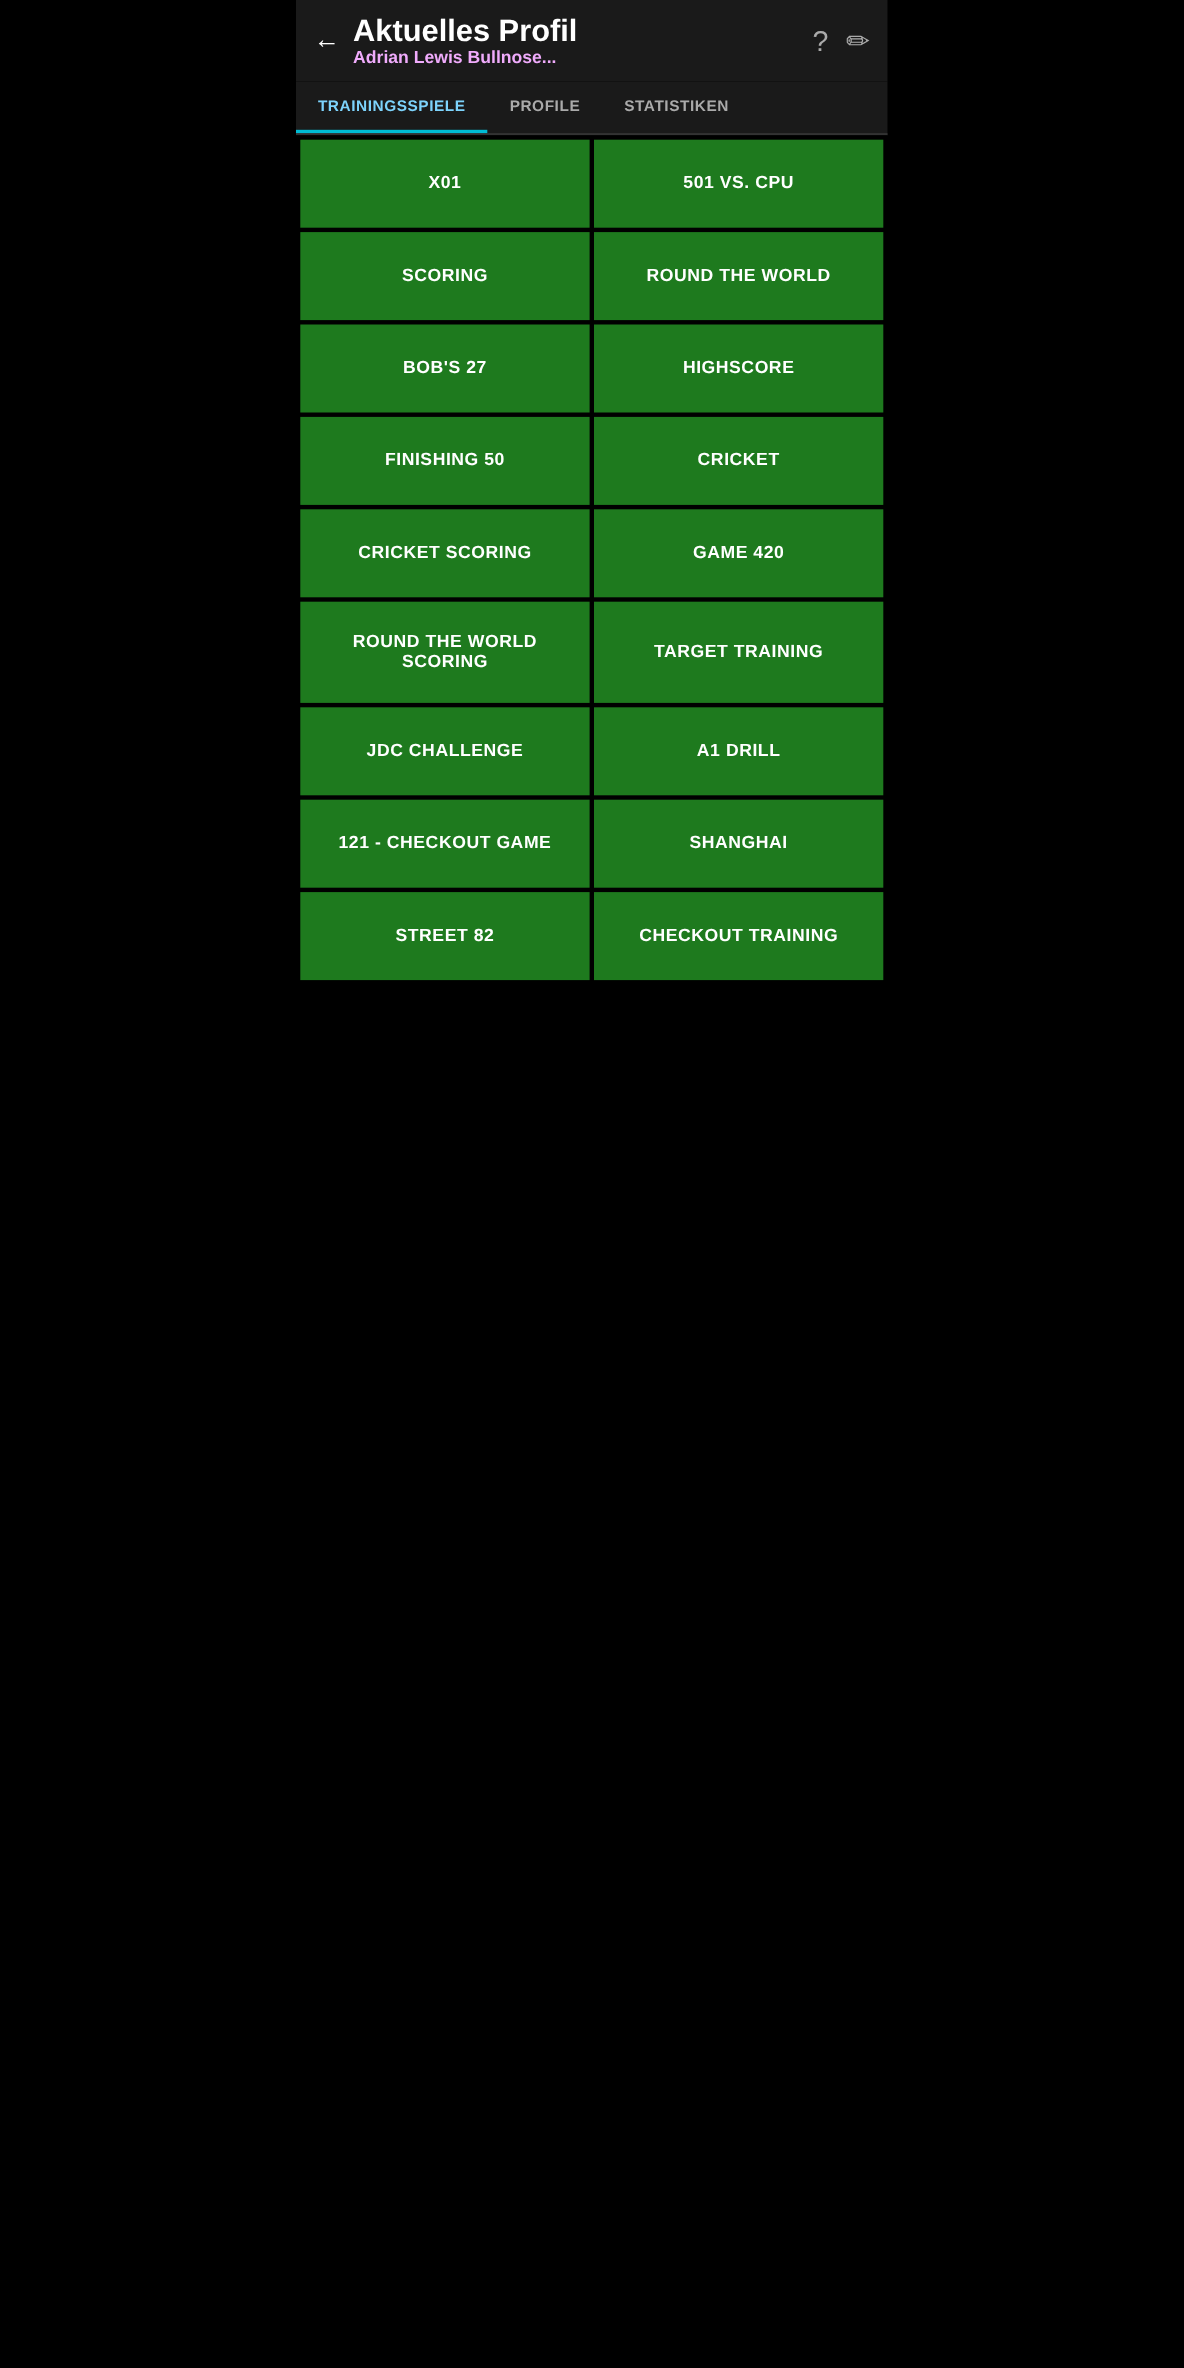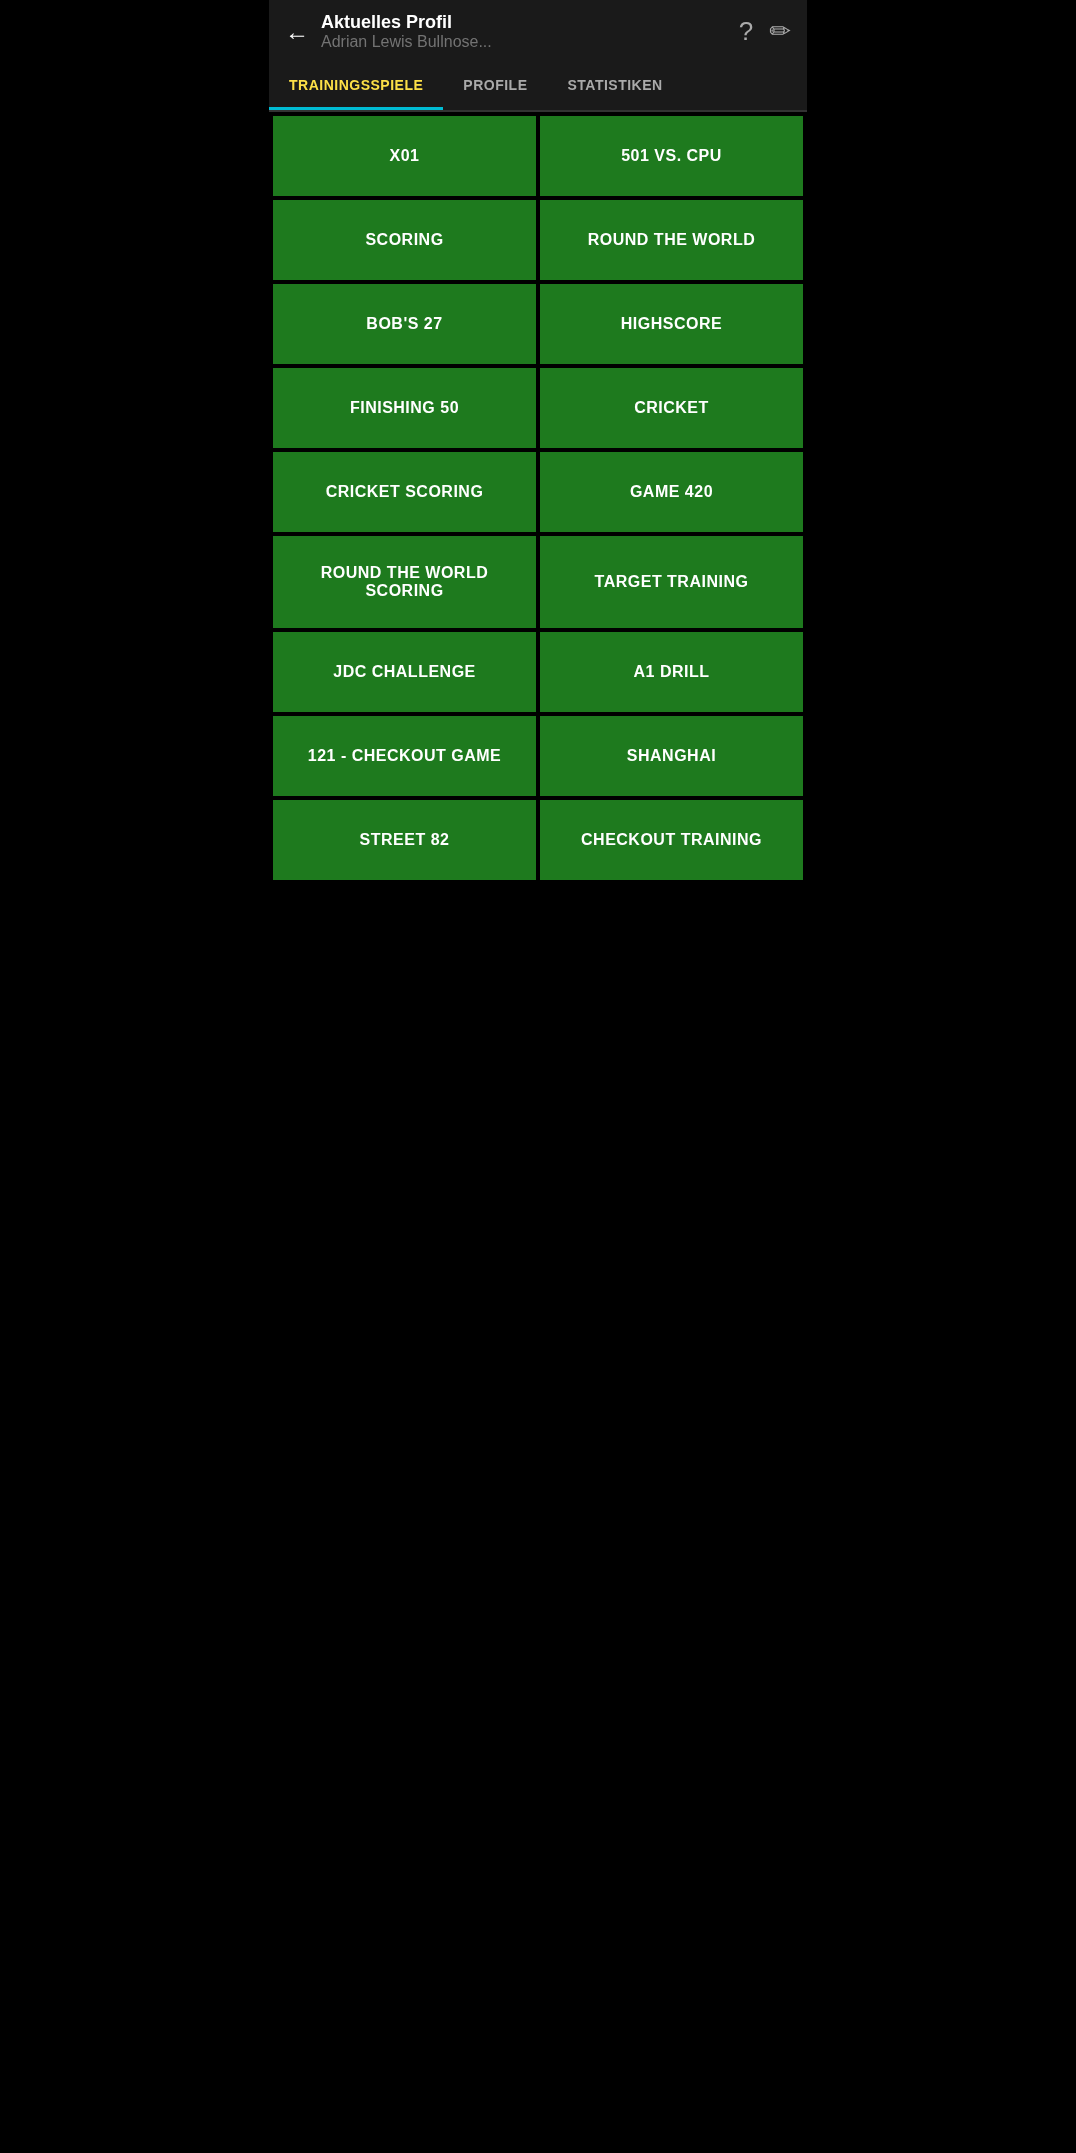--- a/index.html
+++ b/index.html
@@ -32,27 +32,28 @@
       cursor: pointer;
       font-weight: bold;
     }
 
     .header-title-group {
       flex: 1;
     }
 
     .header-title {
       color: #fff;
-      font-size: 18px;
+      font-size: 28px;
       font-weight: bold;
     }
 
     .header-subtitle {
-      color: #737373;
+      color: #f0abfc;
       font-size: 16px;
+      font-weight: bold;
     }
 
     .header-icons {
       display: flex;
       gap: 16px;
       align-items: center;
     }
 
     .header-icon {
       color: #aaa;
@@ -69,21 +70,21 @@
     .tab {
       padding: 14px 20px;
       color: #aaa;
       font-size: 14px;
       font-weight: bold;
       cursor: pointer;
       letter-spacing: 0.5px;
     }
 
     .tab.active {
-      color: #fde047;
+      color: #7dd3fc;
       border-bottom: 3px solid #00bcd4;
     }
 
     .game-grid {
       display: grid;
       grid-template-columns: 1fr 1fr;
       gap: 4px;
       padding: 4px;
       background-color: #000;
     }

